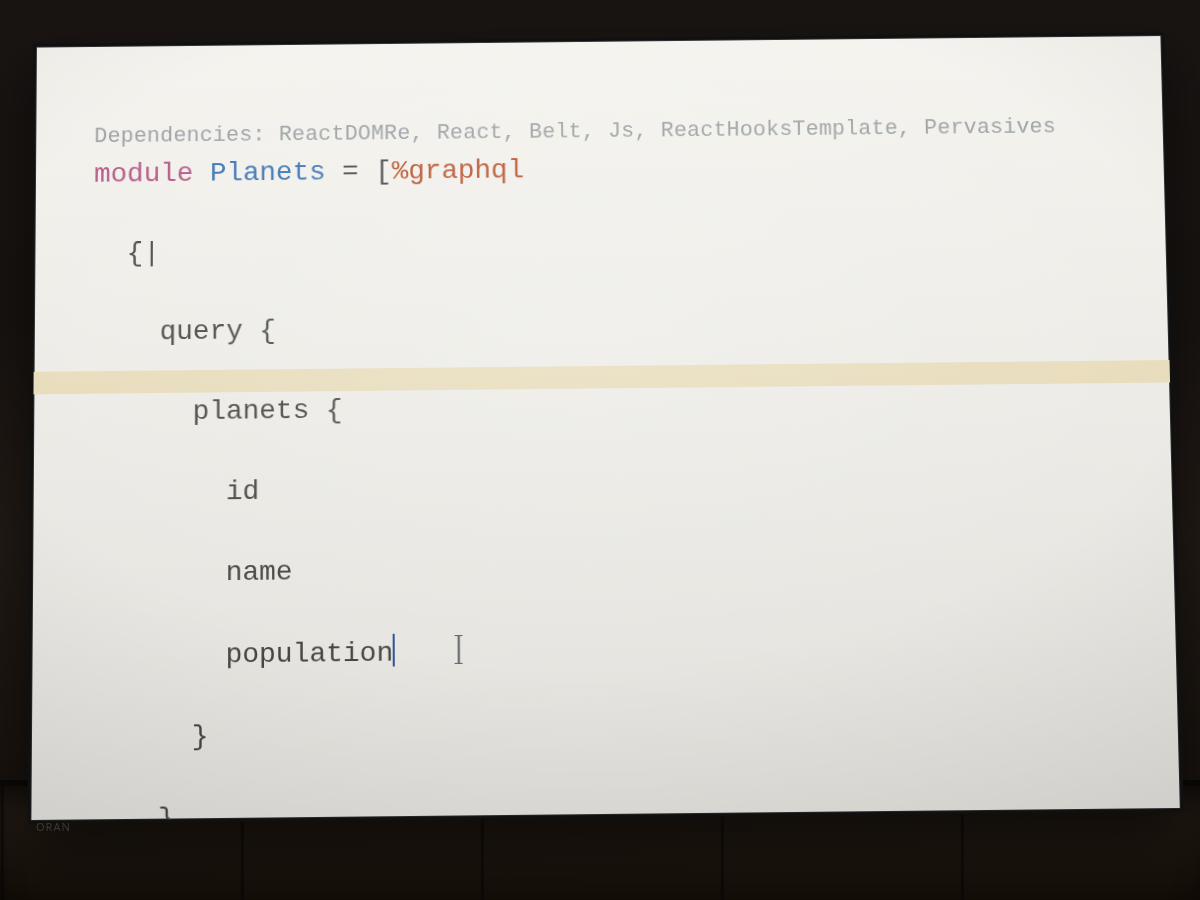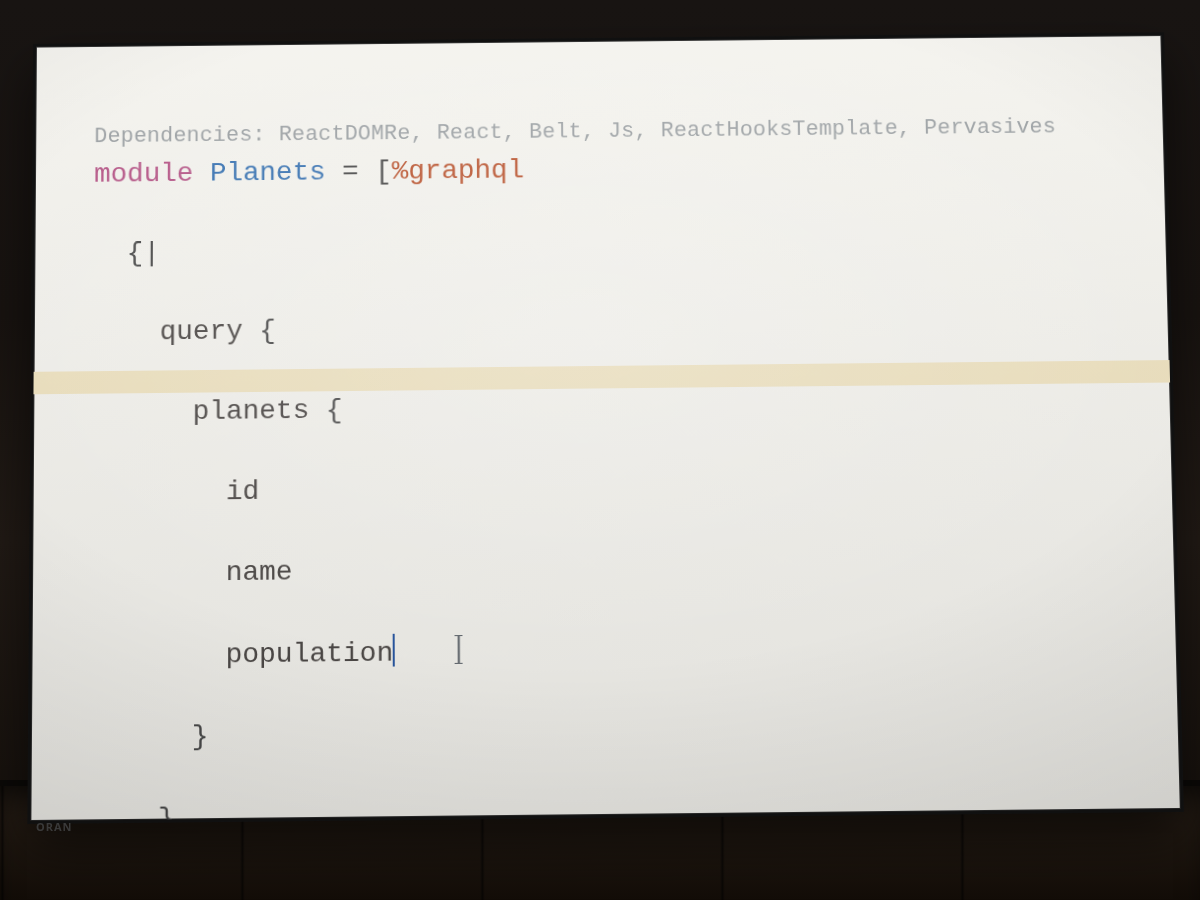--- a/index.html
+++ b/index.html
@@ -71,21 +71,20 @@
   }
   .brand {
     position: absolute;
     left: 8px;
     bottom: -22px;
     font-family: system-ui, sans-serif;
     font-size: 11px;
     letter-spacing: 1px;
     color: #3a3a3a;
     text-transform: uppercase;
-    font-weight: bold;
   }
 
   
   .editor {
     position: absolute;
     inset: 0;
     padding: 32px 38px 24px 60px;
     font-size: 28px;
     line-height: 1.46;
     color: #3b3b3b;

